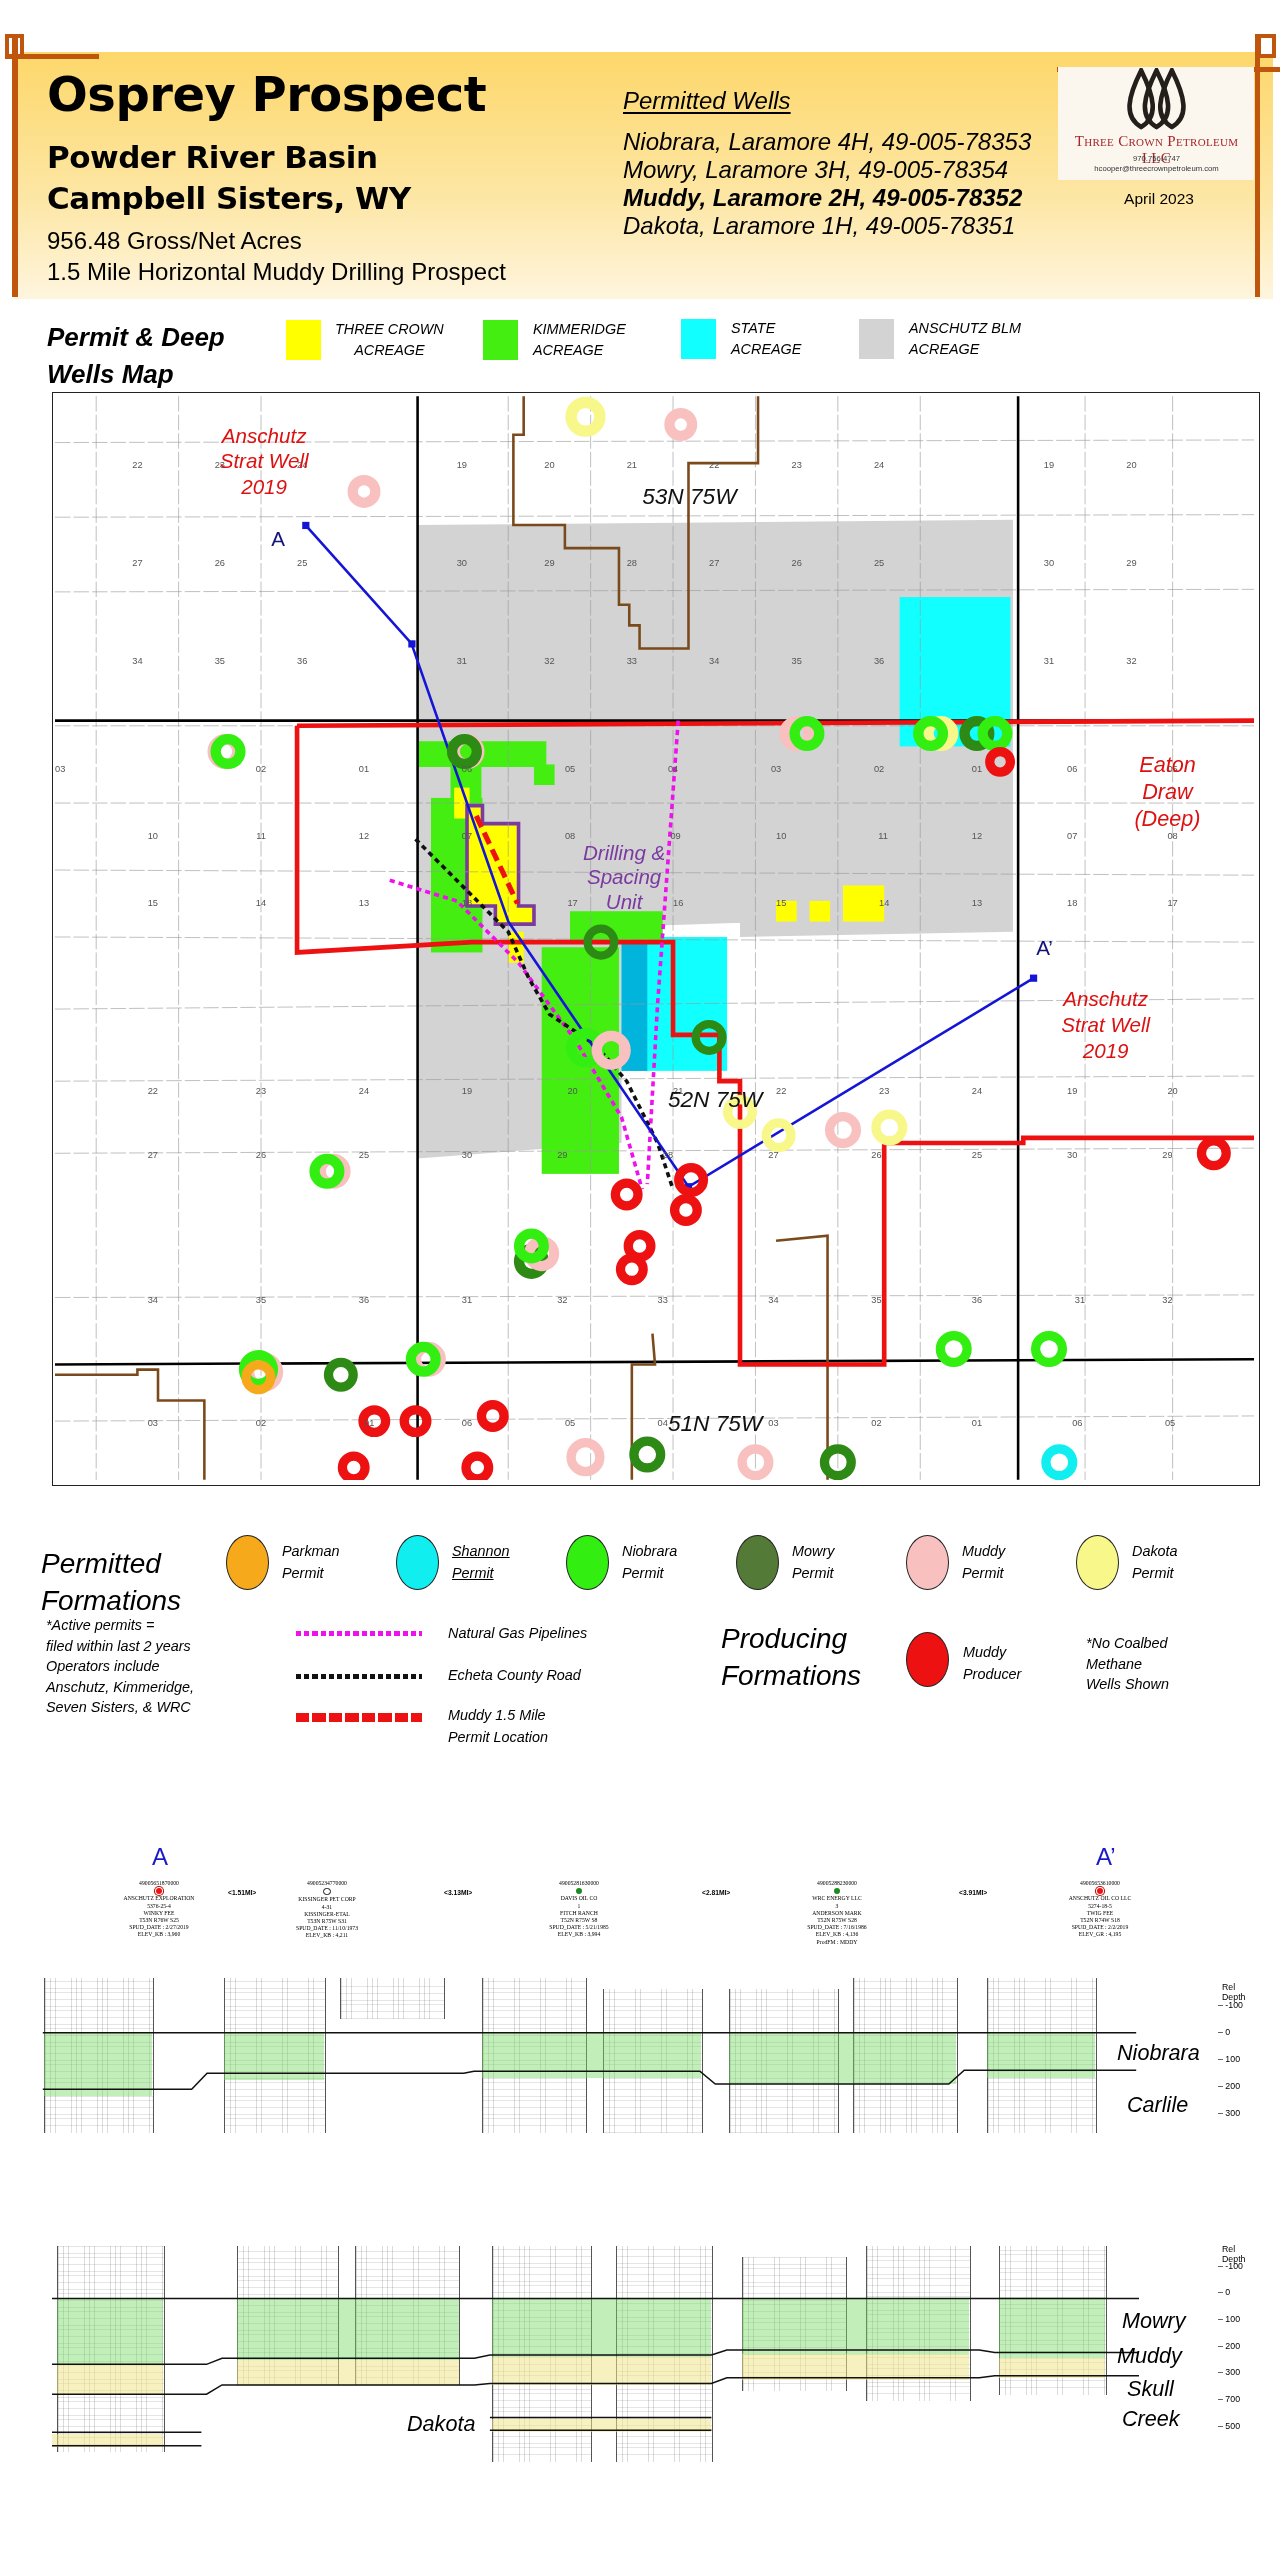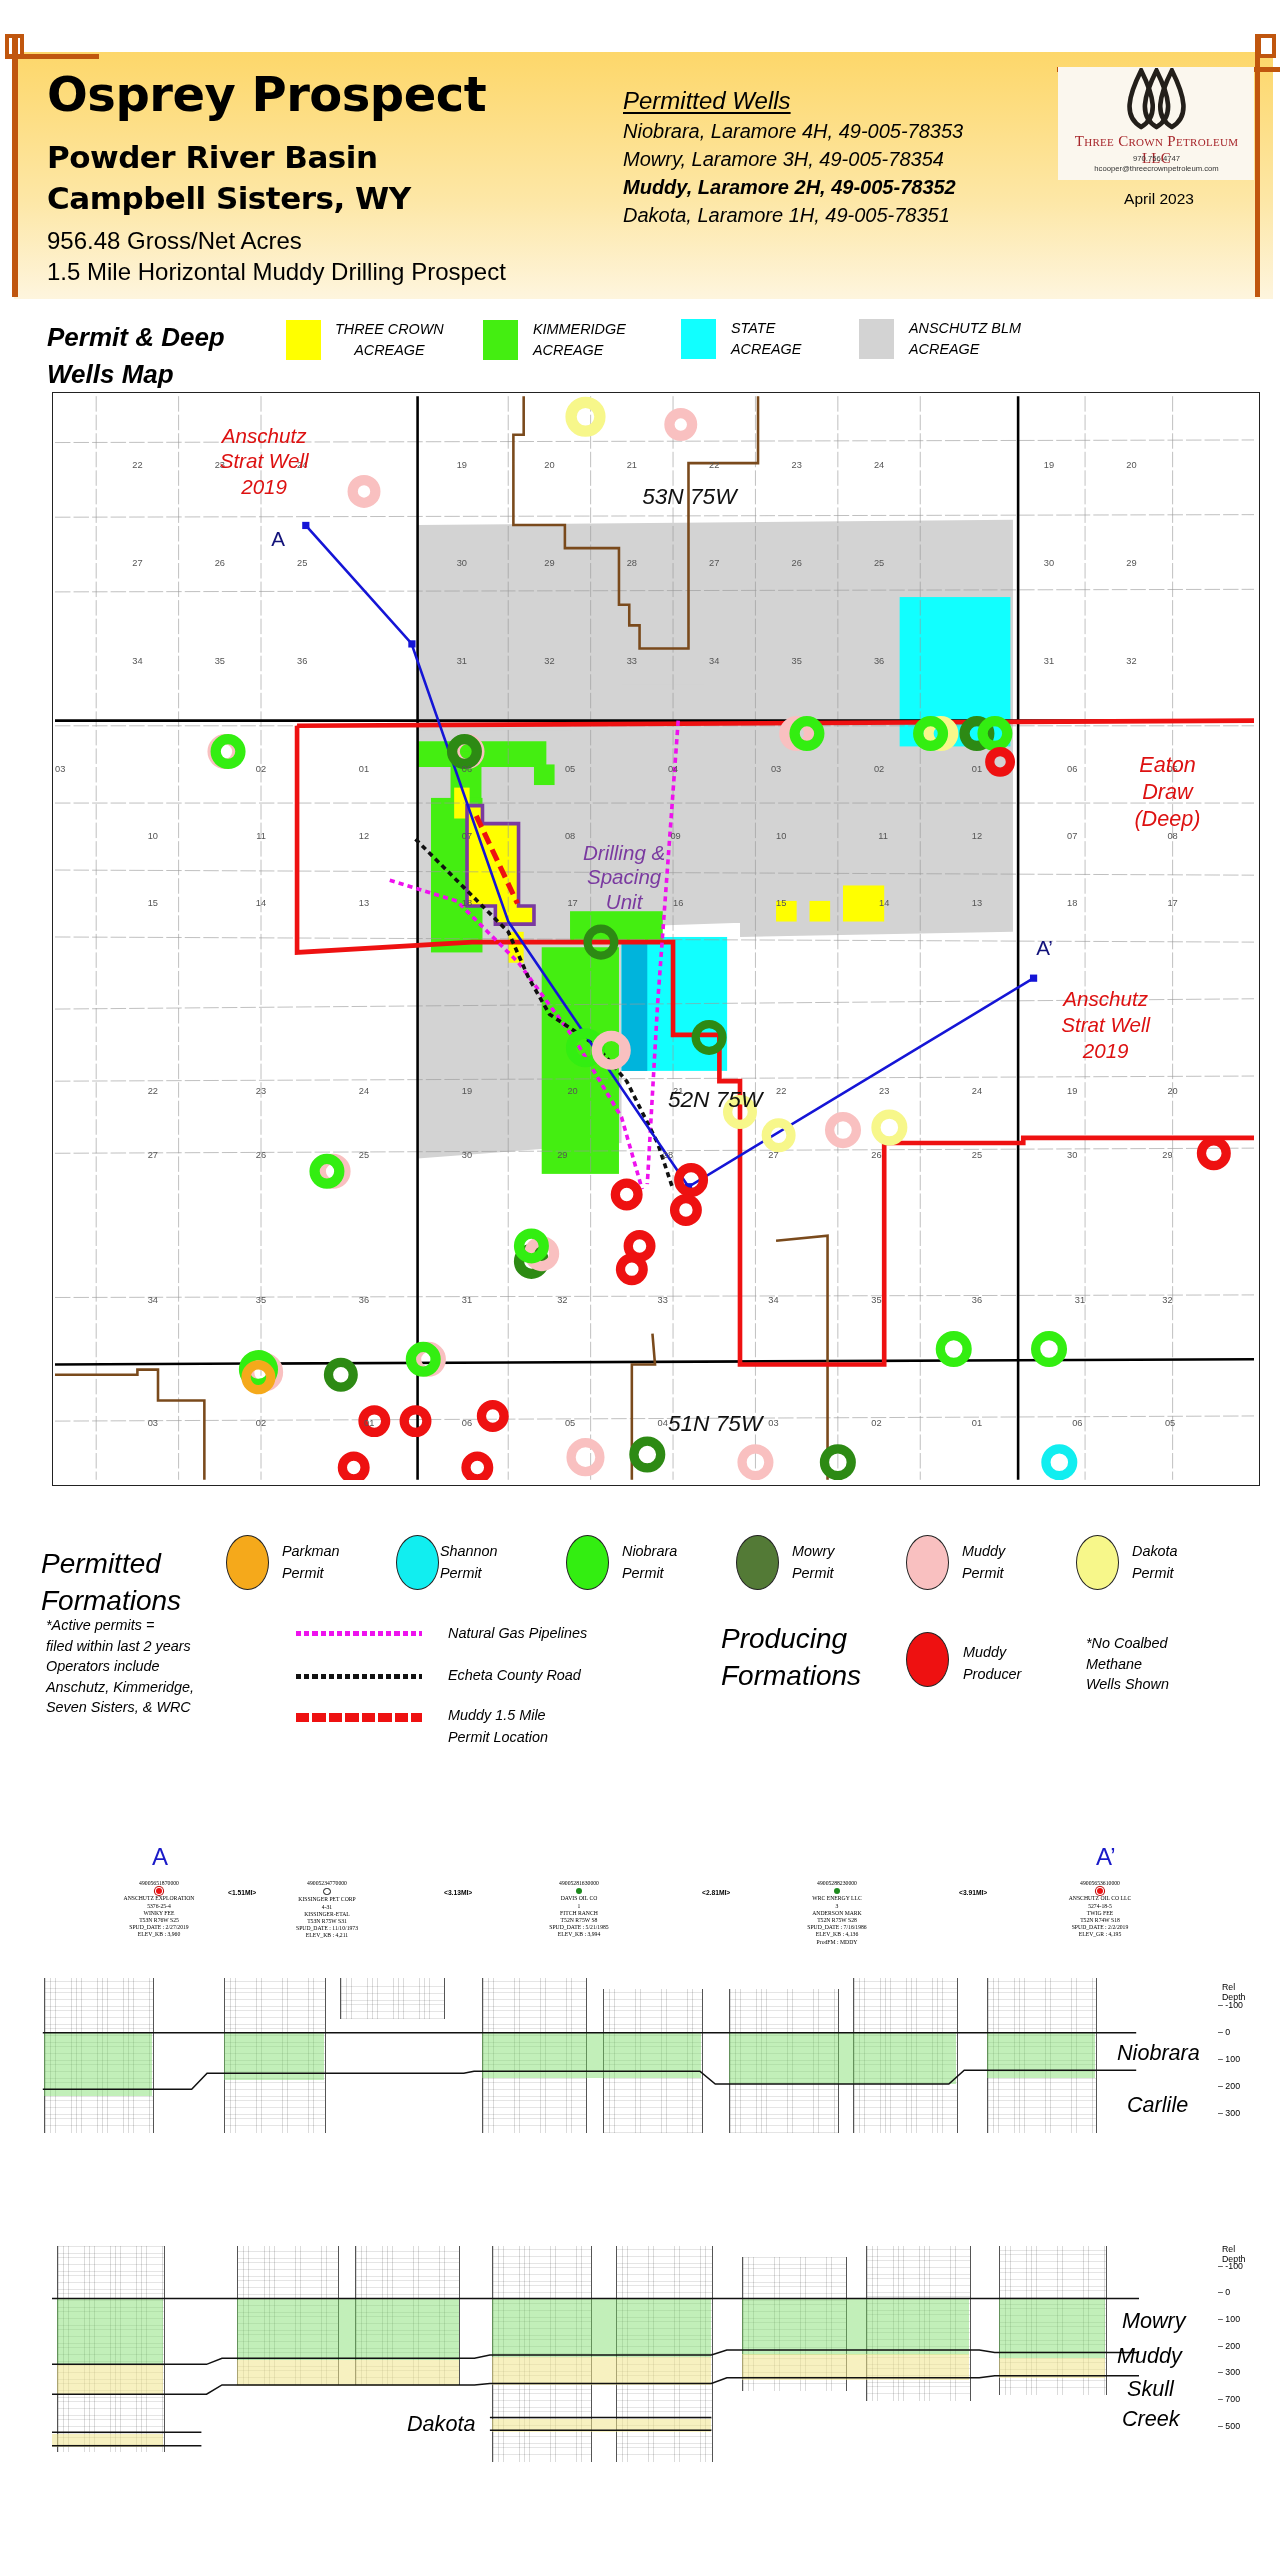--- a/index.html
+++ b/index.html
@@ -9,21 +9,21 @@
   
   .banner { left:14.4px; top:52px; width:1259px; height:247px;
     background:linear-gradient(180deg,#fdd76a 0%,#fde7a6 60%,#fef5de 100%); }
   .frame-h { background:#c0560e; height:5.2px; }
   .frame-v { background:#c0560e; width:5.2px; }
   .frame-sq { border:4.6px solid #c0560e; width:11.3px; height:15.5px; background:#fff; }
   .title { left:47px; top:66px; font-family:"DejaVu Sans", sans-serif; font-weight:bold; font-size:48px; letter-spacing:-0.5px; }
   .subtitle { left:47px; font-family:"DejaVu Sans", sans-serif; font-weight:bold; font-size:31px; letter-spacing:-0.5px; }
   .subline { left:47px; font-family:"Liberation Sans", sans-serif; font-size:24px; }
   .permits-h { left:623px; top:87px; font-style:italic; font-size:24px; text-decoration:underline; text-underline-offset:3.1px; }
-  .permit-line { left:623px; font-style:italic; font-size:20px; }
+  .permit-line { left:623px; font-style:italic; font-size:24px;margin-top:8px; }
   .logo-box { left:1058px; top:67px; width:196px; height:113px; background:#fbf7ee; }
   .logo-name { left:1061px; top:133px; width:191px; text-align:center; color:#a7262b; font-family:"Liberation Serif", serif; font-size:15px; font-variant:small-caps; letter-spacing:0.3px; }
   .logo-small { left:1061px; width:191px; text-align:center; font-size:7.7px; color:#333; }
   .date { left:1092px; top:190px; width:134px; text-align:center; font-size:15.5px; }
 
   
   .maplegend-title { left:47px; top:319px; font-style:italic; font-weight:bold; font-size:26px; line-height:37px; }
   .acre-swatch { width:35px; height:40px; }
   .acre-label { font-style:italic; font-size:14.4px; line-height:20.6px; }
 
@@ -412,21 +412,21 @@
 <div class="abs leg-head" style="left:41px;top:1533px;margin-top:12px;">
   <div>Permitted</div>
   <div>Formations</div>
 </div>
 <div class="abs leg-ell" style="left:226px;top:1535px;background:#f5a91b;"></div>
 <div class="abs leg-lbl" style="left:282px;top:1541px;">
     <div>Parkman</div>
     <div>Permit</div>
   </div>
 <div class="abs leg-ell" style="left:396px;top:1535px;background:#11eef0;"></div>
-<div class="abs leg-lbl" style="left:440px;top:1541px;">
+<div class="abs leg-lbl" style="left:452px;top:1541px;text-decoration:underline;">
     <div>Shannon</div>
     <div>Permit</div>
   </div>
 <div class="abs leg-ell" style="left:566px;top:1535px;background:#33ee11;"></div>
 <div class="abs leg-lbl" style="left:622px;top:1541px;">
     <div>Niobrara</div>
     <div>Permit</div>
   </div>
 <div class="abs leg-ell" style="left:736px;top:1535px;background:#537a36;"></div>
 <div class="abs leg-lbl" style="left:792px;top:1541px;">

